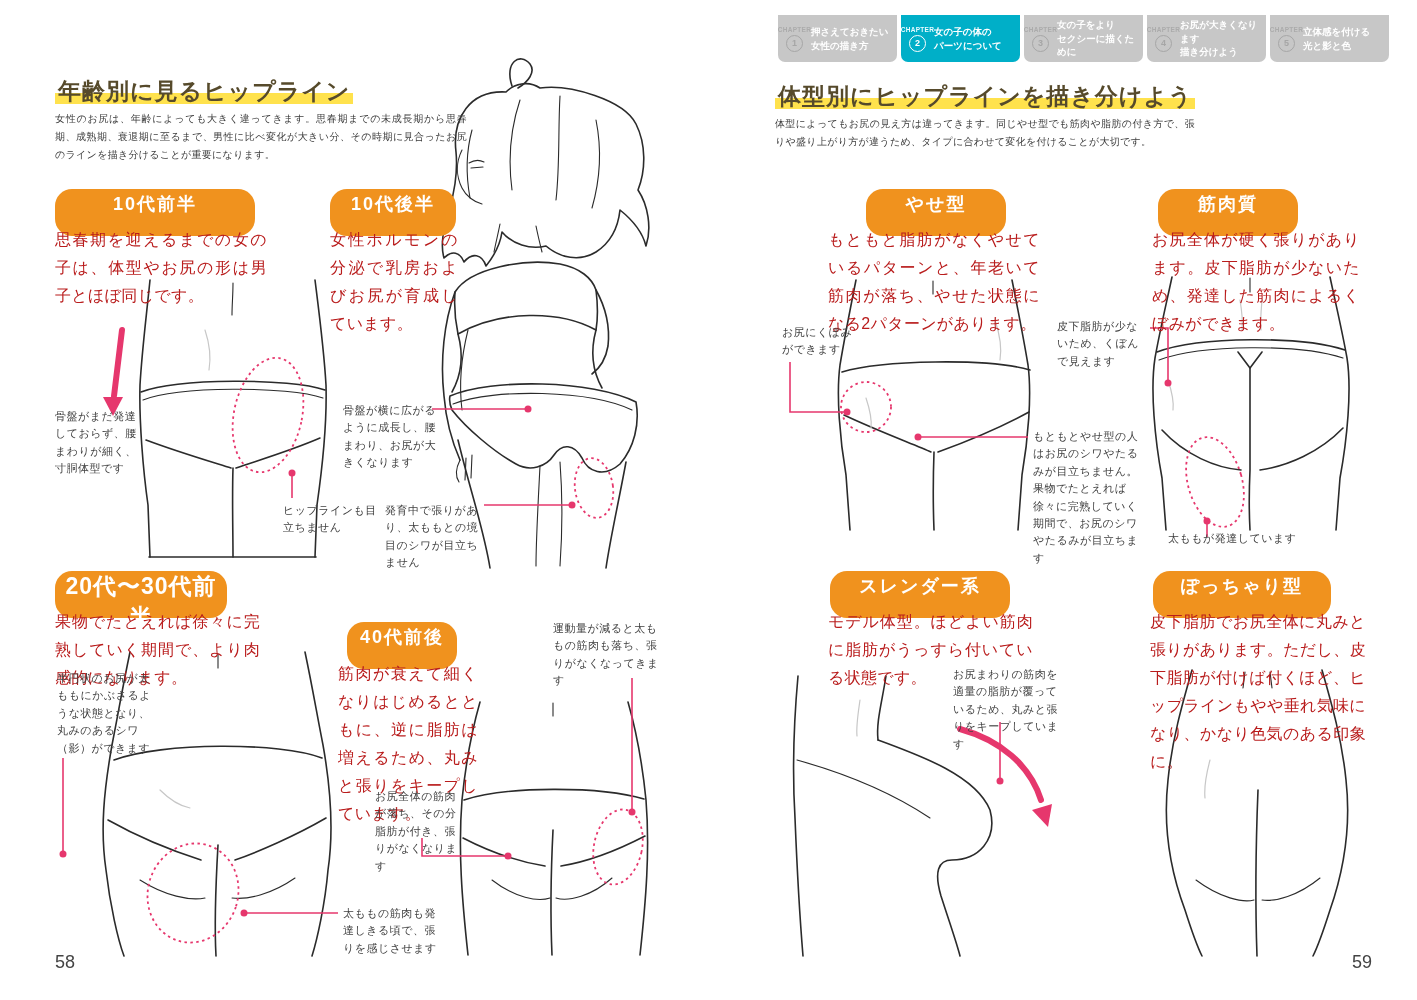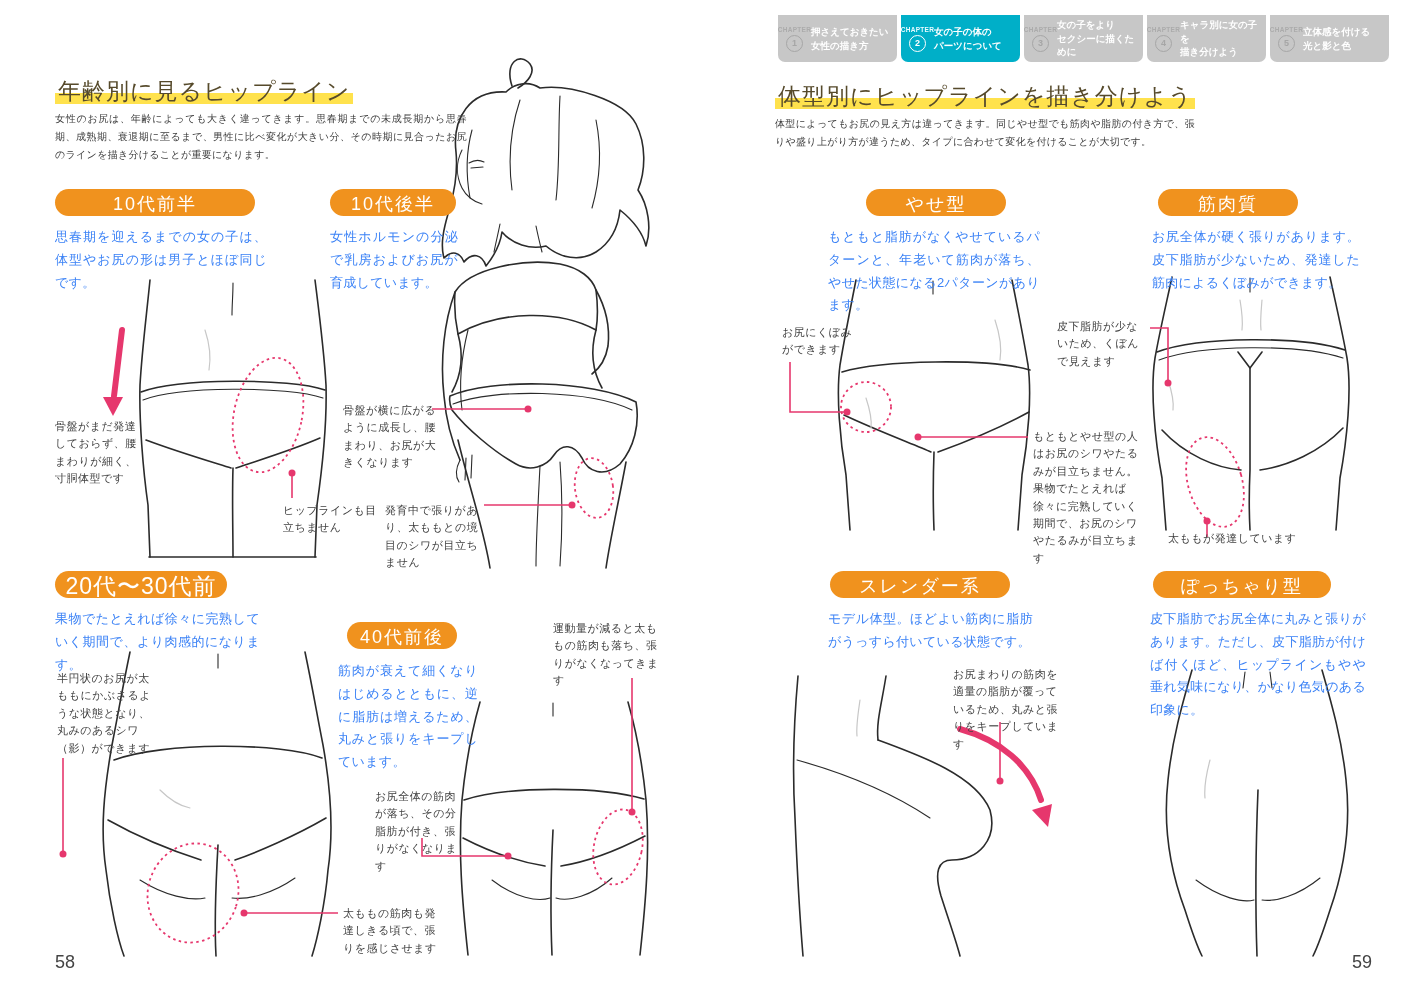--- a/index.html
+++ b/index.html
@@ -9,26 +9,26 @@
   }
   .abs{position:absolute}
   svg{position:absolute;left:0;top:0}
   .ln{fill:none;stroke:#2b2b2b;stroke-width:1.6;stroke-linecap:round;stroke-linejoin:round}
   .lt{fill:none;stroke:#2b2b2b;stroke-width:1.1;stroke-linecap:round}
   .gy{fill:none;stroke:#c7c7c7;stroke-width:1.2;stroke-linecap:round}
   .pk{stroke:#e6376d;fill:none;stroke-width:1.6}
   .pkthick{stroke:#e6376d;fill:none;stroke-width:6;stroke-linecap:round}
   .dot{fill:#e6376d}
   .dt{stroke:#e6376d;fill:none;stroke-width:1.8;stroke-dasharray:2.5 3.4}
-  .title{font-size:23px;font-weight:normal;color:#564a2b;letter-spacing:1px;white-space:nowrap}
+  .title{font-size:23px;font-weight:bold;color:#564a2b;letter-spacing:1px;white-space:nowrap}
   .hl{background:linear-gradient(to bottom,transparent 58%,#ffe24d 58%);padding:0 3px}
   .intro{font-size:10px;line-height:1.78;color:#3c3c3c;letter-spacing:.3px;text-align:justify;word-break:break-all}
-  .badge{background:#f0921e;border-radius:17px;color:#fff;font-weight:normal;text-align:center;
-         font-size:18px;height:27px;line-height:31px;letter-spacing:2px}
-  .desc{font-size:13px;line-height:1.75;color:#3b82f6;letter-spacing:.3px;text-align:justify;word-break:break-all}
+  .badge{background:#f0921e;border-radius:17px;color:#fff;font-weight:bold;text-align:center;
+         font-size:18px;height:47px;line-height:31px;letter-spacing:2px}
+  .desc{font-size:16px;line-height:1.75;color:#b91c1c;letter-spacing:.3px;text-align:justify;word-break:break-all}
   .anno{font-size:11px;line-height:1.58;color:#3f3f3f;letter-spacing:.5px;word-break:break-all}
   .pagenum{font-size:18px;color:#444}
   .tabbar{left:778px;top:15px;display:flex;gap:4px}
   .tab{width:119px;height:47px;background:#c7c7c7;border-radius:0 0 7px 7px;
        display:flex;align-items:center;color:#fff}
   .tab.active{background:#00afc8}
   .chcol{width:33px;display:flex;flex-direction:column;align-items:center;gap:2px;flex:none}
   .chword{font-size:6.5px;font-weight:bold;color:#ababab;letter-spacing:.3px}
   .chnum{width:15px;height:15px;border-radius:50%;border:1.5px solid #a6a6a6;color:#a6a6a6;
          font-size:9px;font-weight:bold;text-align:center;line-height:15px}
@@ -229,21 +229,21 @@
       <div class="chnum">3</div>
       </div>
     <div class="tablabel">女の子をより
 セクシーに描くために</div>
   </div>
   <div class="tab">
     <div class="chcol">
         <div class="chword">CHAPTER</div>
       <div class="chnum">4</div>
       </div>
-    <div class="tablabel">キャラ別に女の子を
+    <div class="tablabel">お尻が大きくなります
 描き分けよう</div>
   </div>
   <div class="tab">
     <div class="chcol">
         <div class="chword">CHAPTER</div>
       <div class="chnum">5</div>
       </div>
     <div class="tablabel">立体感を付ける
 光と影と色</div>
   </div>
@@ -257,21 +257,21 @@
 
 <div class="abs badge" style="left:330px;top:189px;width:126px">10代後半</div>
 <div class="abs desc" style="left:330px;top:226px;width:128px">女性ホルモンの分泌で乳房およびお尻が育成しています。</div>
 
 <div class="abs badge" style="left:55px;top:571px;width:172px;font-size:23px;letter-spacing:1px">20代〜30代前半</div>
 <div class="abs desc" style="left:55px;top:608px;width:205px">果物でたとえれば徐々に完熟していく期間で、より肉感的になります。</div>
 
 <div class="abs badge" style="left:347px;top:622px;width:110px">40代前後</div>
 <div class="abs desc" style="left:338px;top:660px;width:140px">筋肉が衰えて細くなりはじめるとともに、逆に脂肪は増えるため、丸みと張りをキープしています。</div>
 
-<div class="abs anno" style="left:55px;top:418px;width:86px">骨盤がまだ発達しておらず、腰まわりが細く、寸胴体型です</div>
+<div class="abs anno" style="left:55px;top:408px;width:86px">骨盤がまだ発達しておらず、腰まわりが細く、寸胴体型です</div>
 <div class="abs anno" style="left:283px;top:502px;width:98px">ヒップラインも目立ちません</div>
 <div class="abs anno" style="left:343px;top:402px;width:98px">骨盤が横に広がるように成長し、腰まわり、お尻が大きくなります</div>
 <div class="abs anno" style="left:385px;top:502px;width:98px">発育中で張りがあり、太ももとの境目のシワが目立ちません</div>
 <div class="abs anno" style="left:57px;top:670px;width:102px">半円状のお尻が太ももにかぶさるような状態となり、丸みのあるシワ（影）ができます</div>
 <div class="abs anno" style="left:343px;top:905px;width:98px">太ももの筋肉も発達しきる頃で、張りを感じさせます</div>
 <div class="abs anno" style="left:553px;top:620px;width:112px">運動量が減ると太ももの筋肉も落ち、張りがなくなってきます</div>
 <div class="abs anno" style="left:375px;top:788px;width:88px">お尻全体の筋肉が落ち、その分脂肪が付き、張りがなくなります</div>
 
 <div class="abs pagenum" style="left:55px;top:952px">58</div>
 

